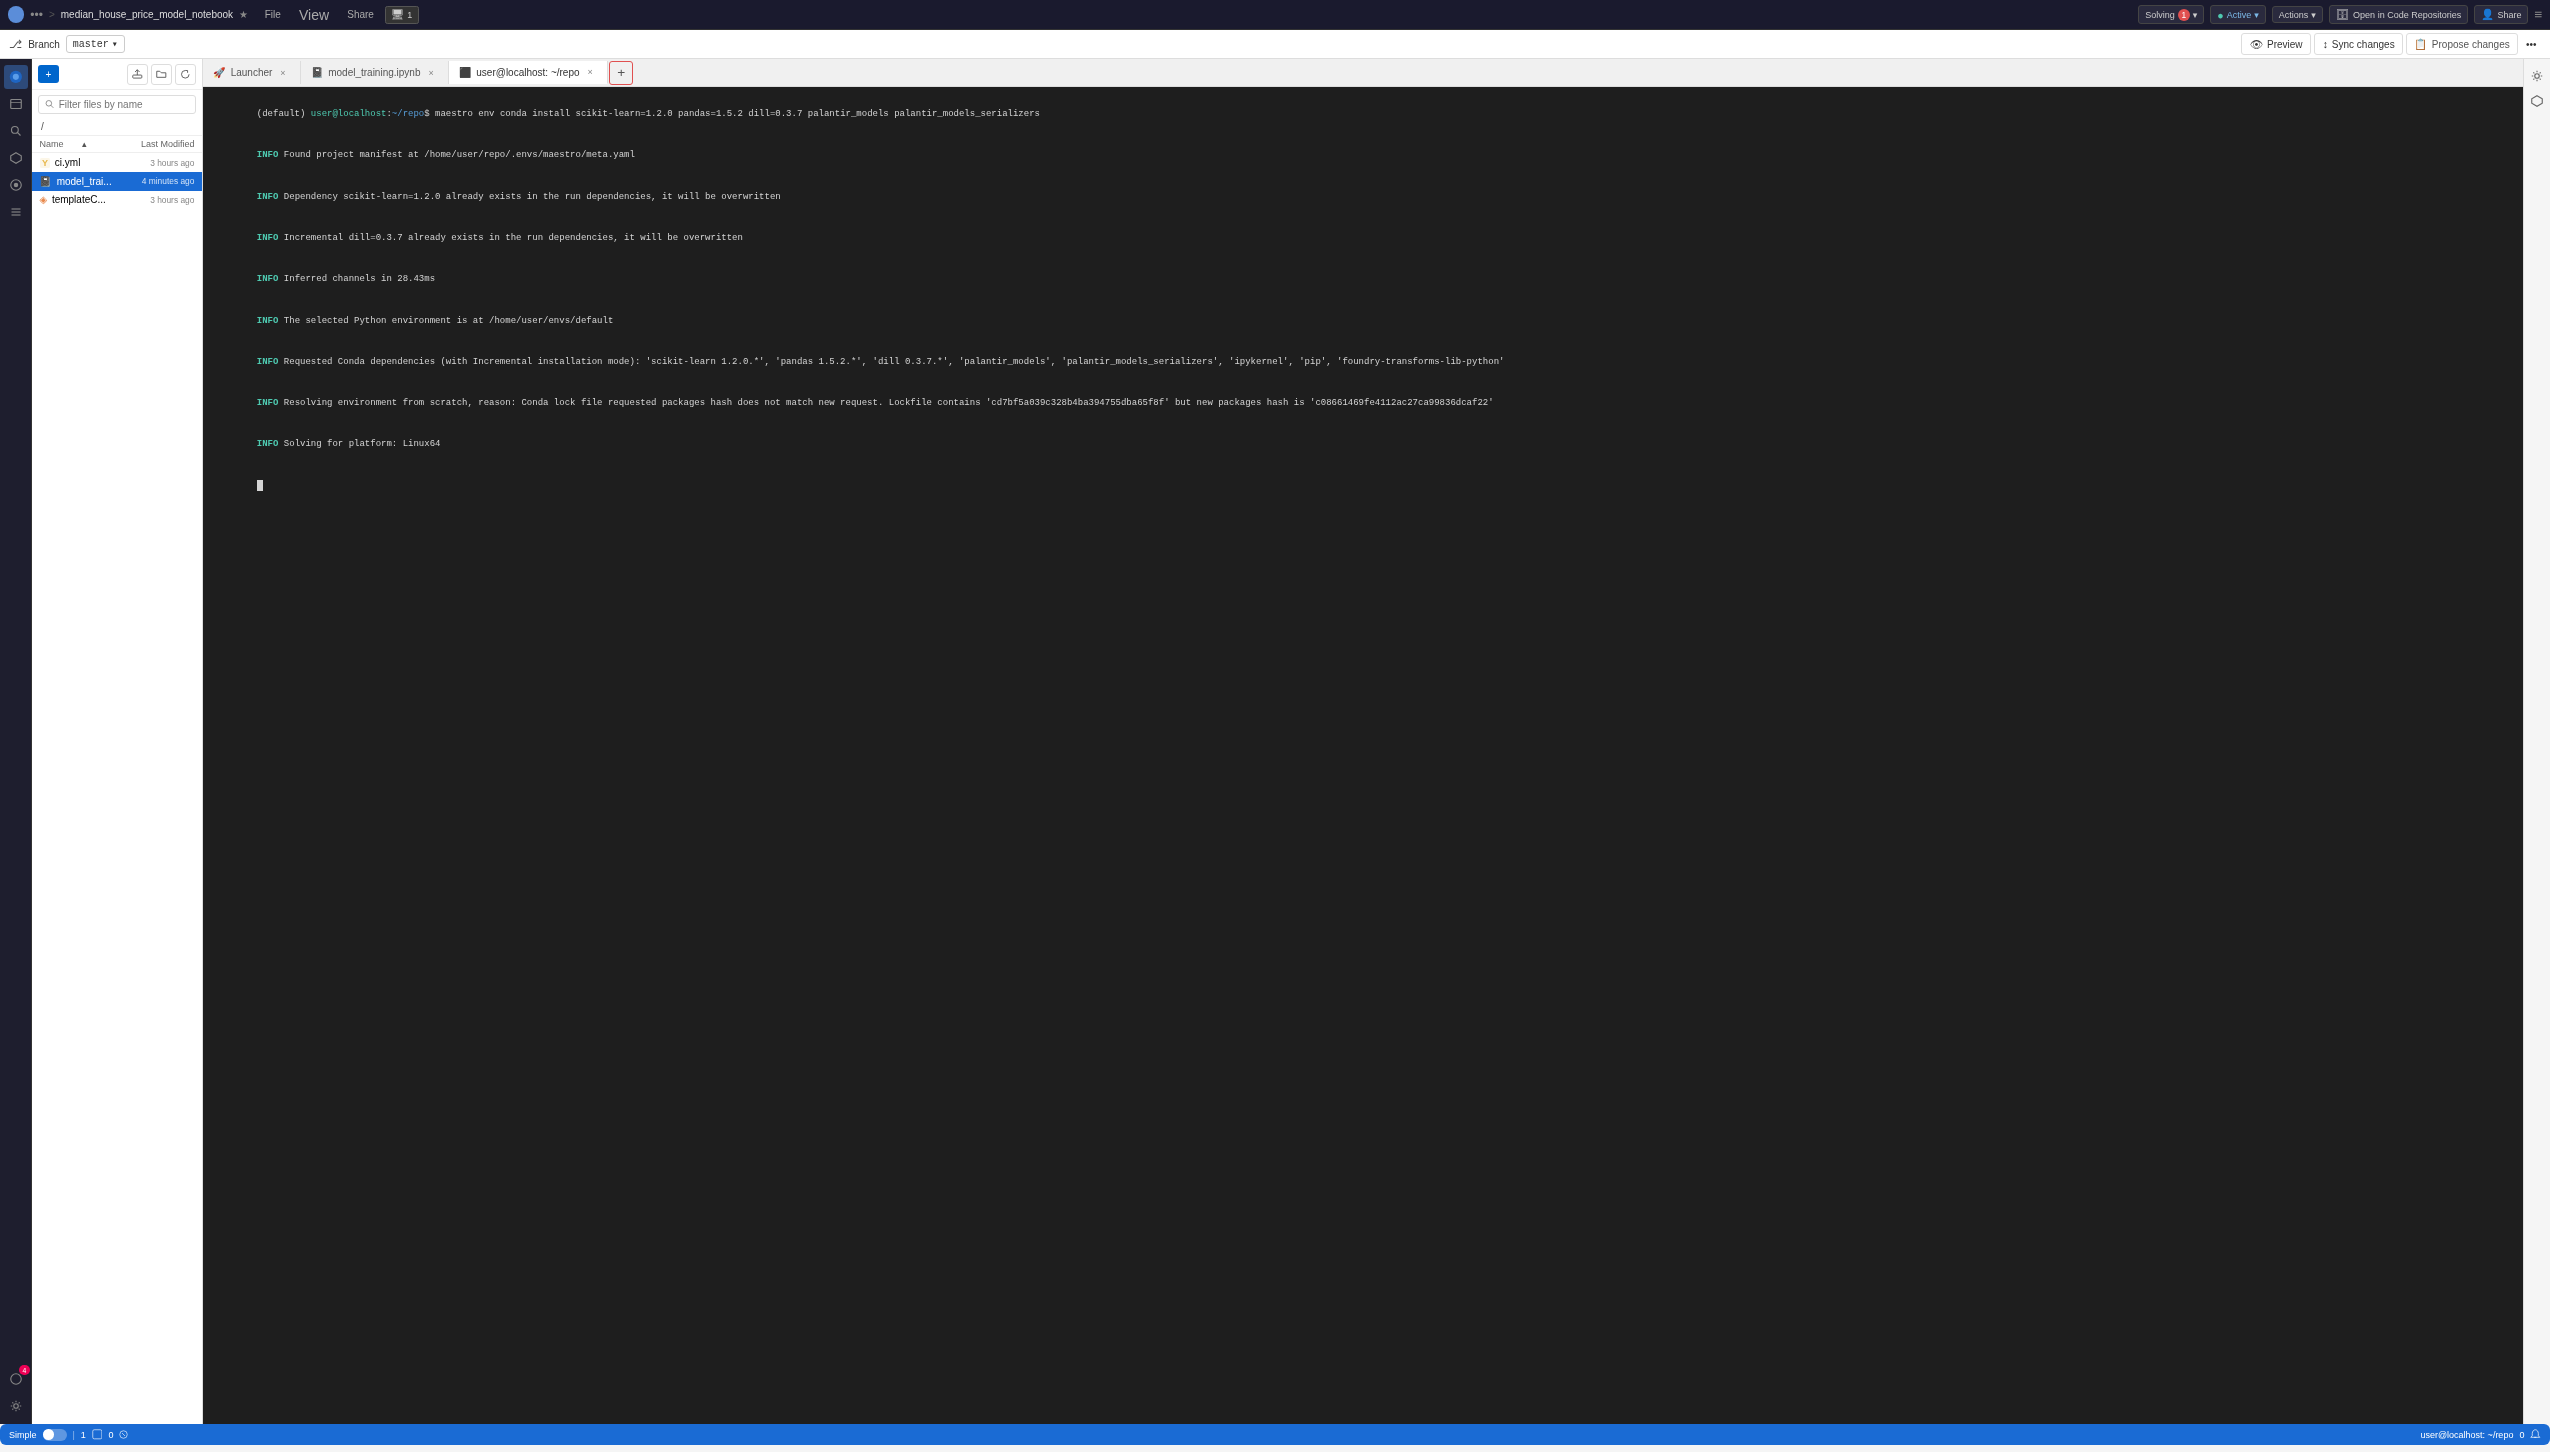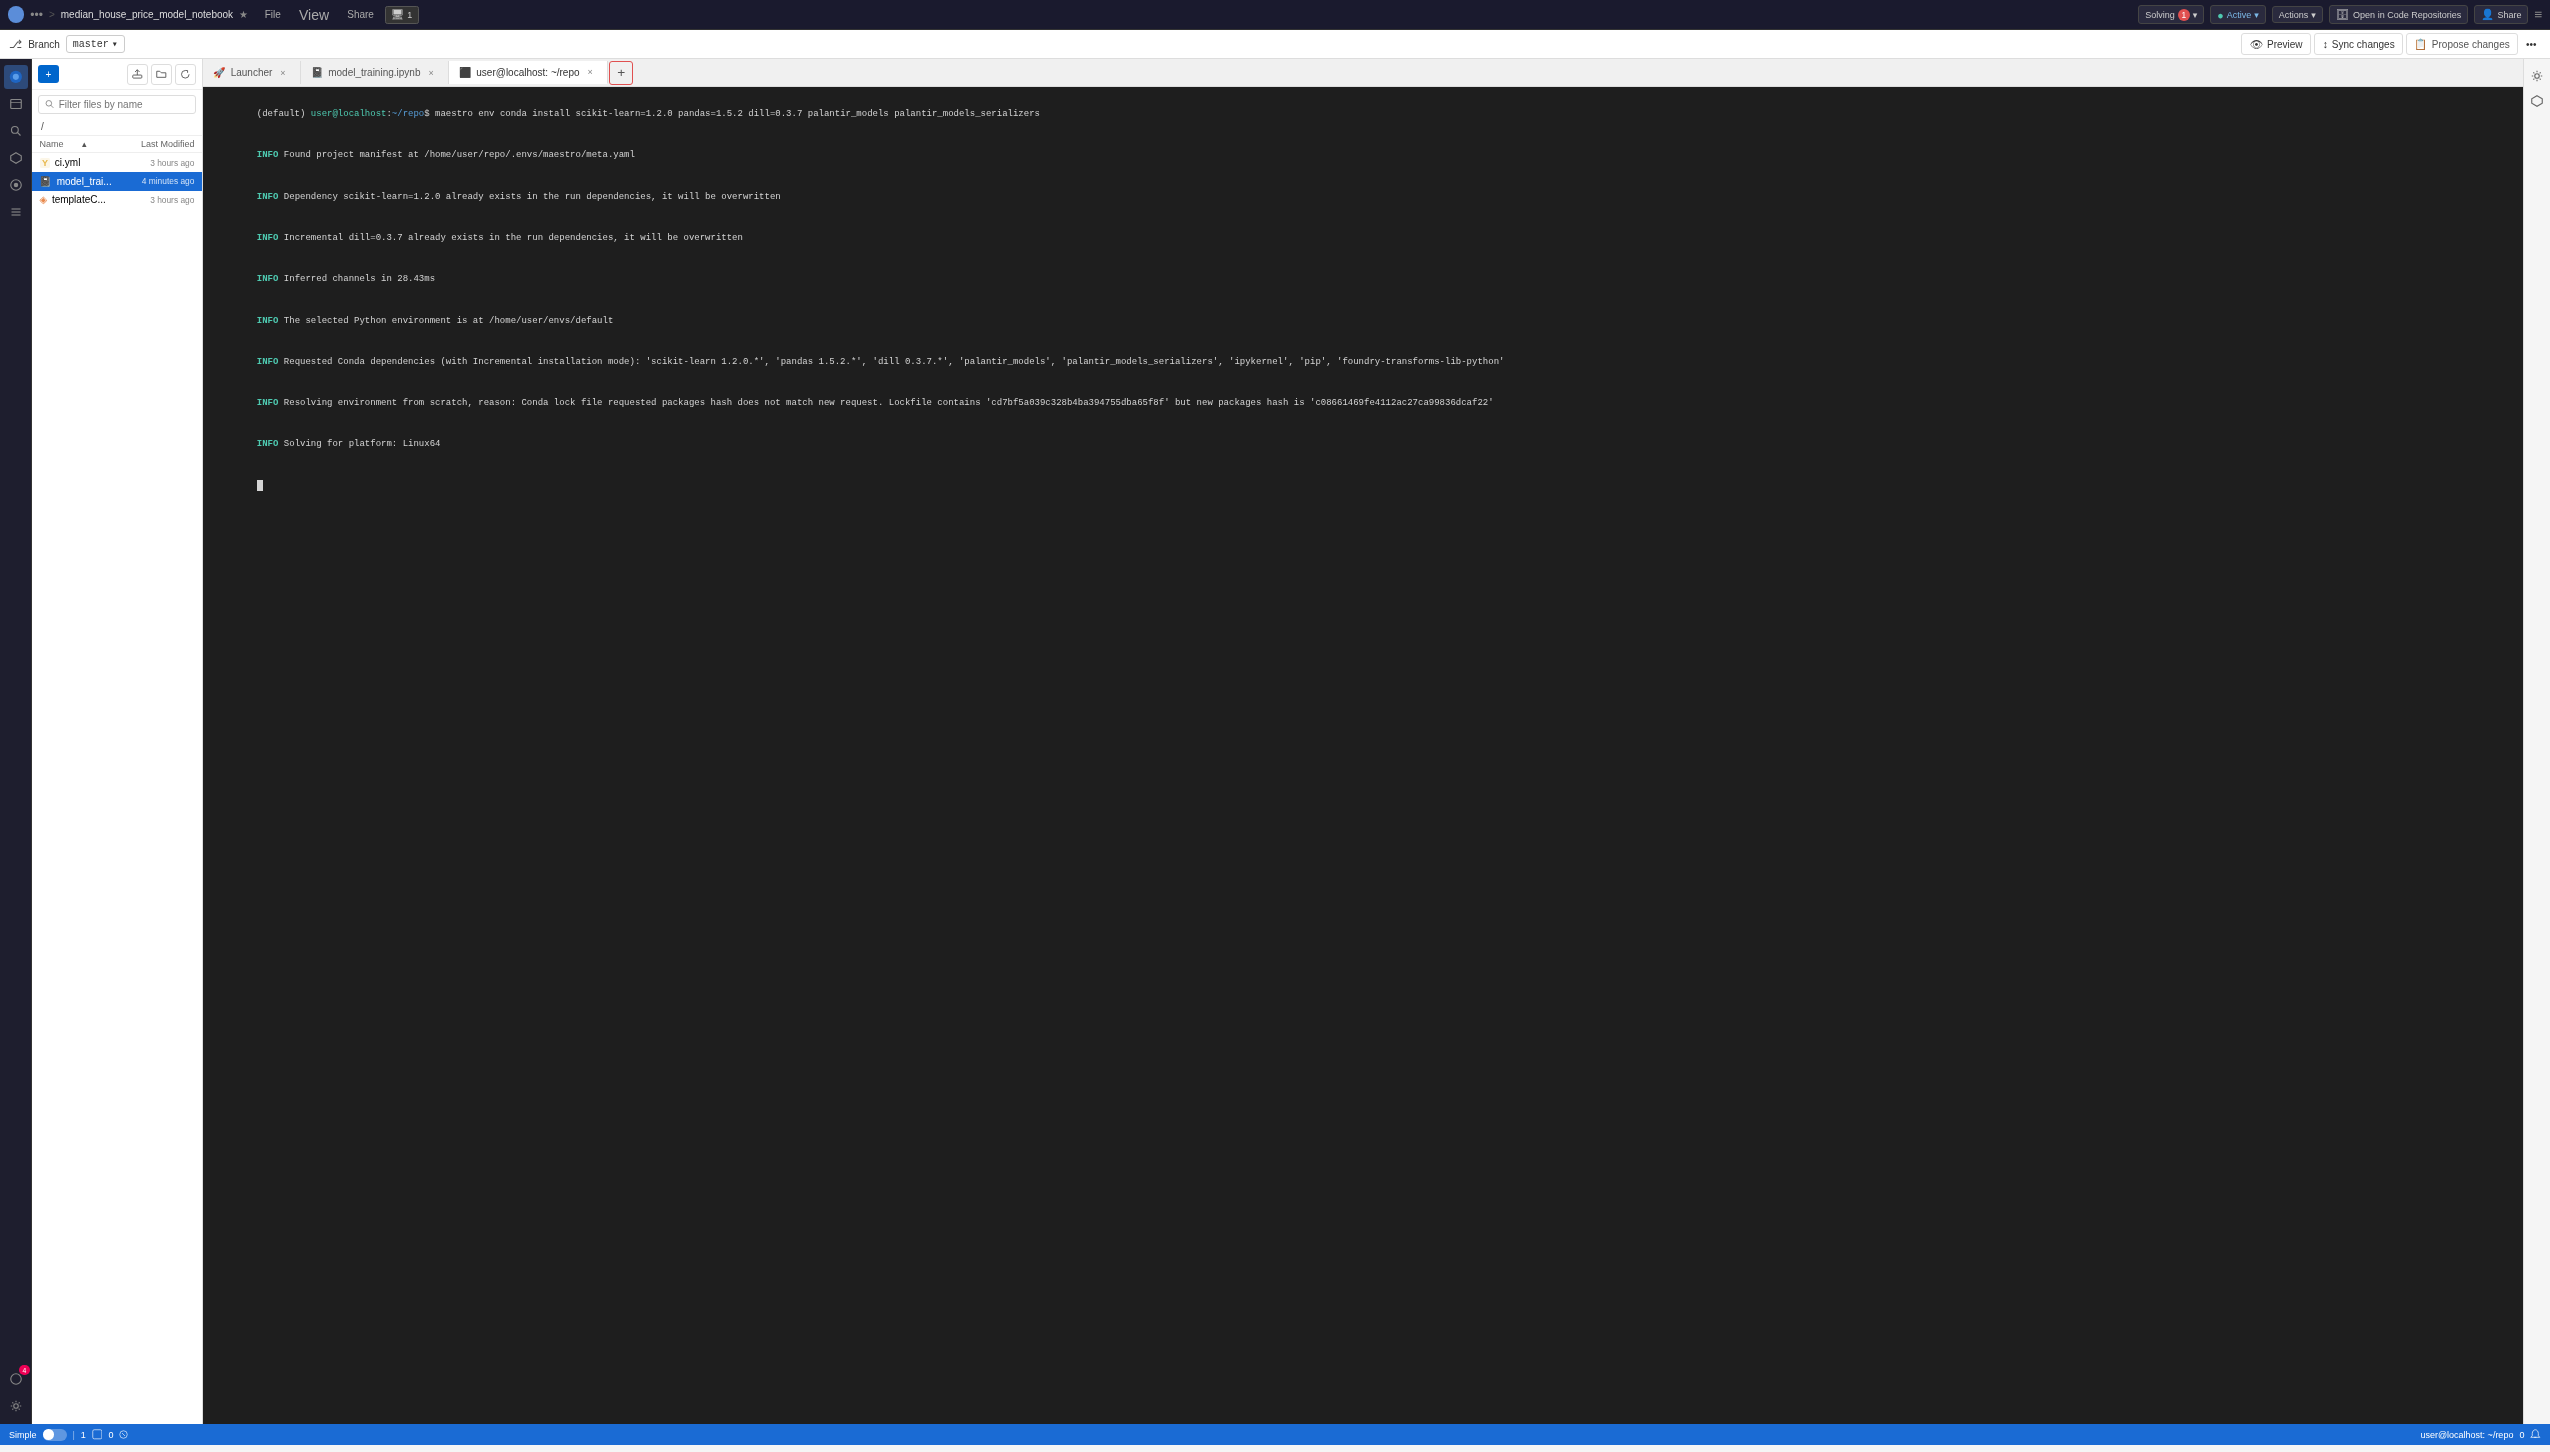--- a/index.html
+++ b/index.html
@@ -171,20 +171,21 @@
     .right-icon-btn {
       width: 21px; height: 21px; display: flex; align-items: center; justify-content: center;
       border-radius: 3px; cursor: pointer; color: #666; font-size: 10.6px;
     }
 
     
     .status-bar {
       display: flex; align-items: center; height: 21px;
       background: #1a6bd4; color: white; padding: 0 9px; gap: 6px;
       font-size: 9px;
+      border-radius: 6px;
     }
     .status-toggle {
       width: 24px; height: 12px; background: rgba(255,255,255,0.3); border-radius: 6px;
       position: relative; cursor: pointer;
     }
     .status-toggle-thumb {
       position: absolute; width: 10.6px; height: 10.6px; background: white;
       border-radius: 50%; top: 0.8px; left: 0.8px; transition: left 0.2s;
     }
     .status-spacer { flex: 1; }

